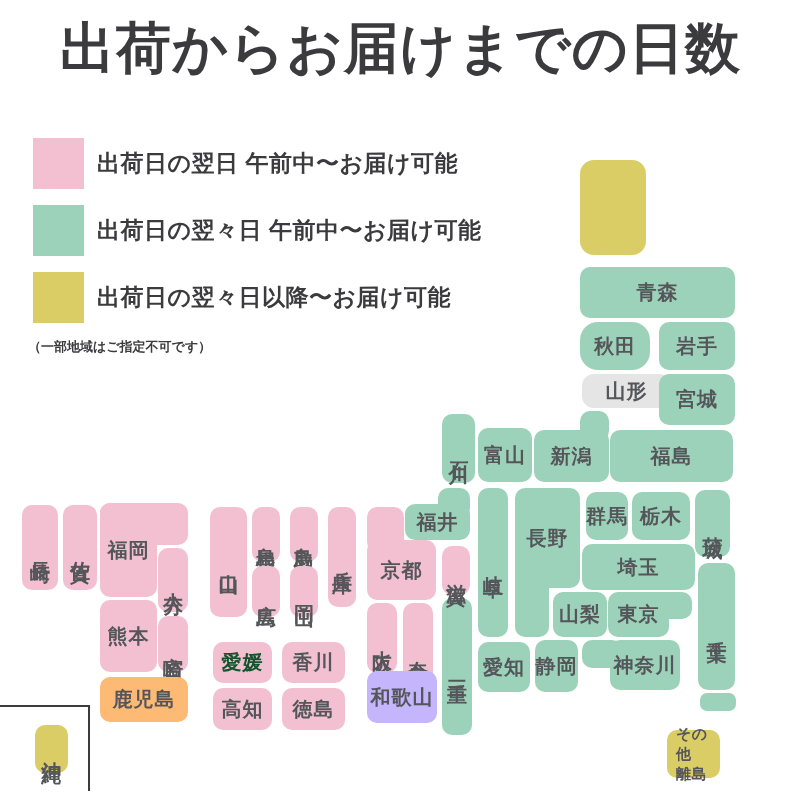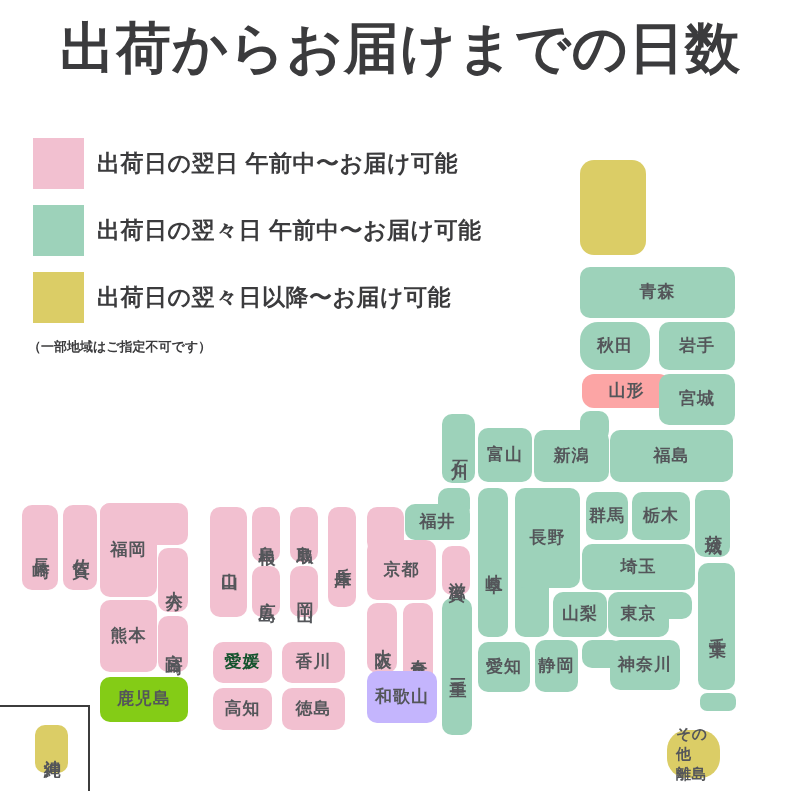--- a/index.html
+++ b/index.html
@@ -28,21 +28,21 @@
     color:#3b3b3d;white-space:nowrap;
   }
 
   #map{position:absolute;left:0;top:0;width:800px;height:800px;}
   .tile{
     position:absolute;border-radius:10px;
     display:flex;align-items:center;justify-content:center;
   }
   .tile-ext{position:absolute;border-radius:10px;}
   .tile .lbl{
-    color:#54565a;font-size:17px;font-weight:bold;letter-spacing:1px;
+    color:#54565a;font-size:20px;font-weight:bold;letter-spacing:1px;
     text-align:center;line-height:1.35;
   }
   .tile.v .lbl{
     writing-mode:vertical-rl;text-orientation:upright;letter-spacing:3px;
   }
   .tile.h2{justify-content:flex-start;}
   .tile.h2 .lbl{
     text-align:left;white-space:pre-line;padding-left:9px;font-size:15px;
     letter-spacing:0.5px;
   }
@@ -79,21 +79,21 @@
   <div class="tile-ext" style="left: 580px; top: 160px; width: 66px; height: 95px; background: rgb(219, 205, 102); border-radius: 14px;"></div>
       <div class="tile h" style="left: 580px; top: 267px; width: 155px; height: 51px; background: rgb(157, 210, 186); border-radius: 10px;">
         <span class="lbl" style="color: rgb(84, 86, 90);">青森</span>
       </div>
       <div class="tile h" style="left: 580px; top: 322px; width: 70px; height: 48px; background: rgb(157, 210, 186); border-radius: 18px;">
         <span class="lbl" style="color: rgb(84, 86, 90);">秋田</span>
       </div>
       <div class="tile h" style="left: 659px; top: 322px; width: 76px; height: 48px; background: rgb(157, 210, 186); border-radius: 10px;">
         <span class="lbl" style="color: rgb(84, 86, 90);">岩手</span>
       </div>
-      <div class="tile h" style="left: 582px; top: 374px; width: 89px; height: 34px; background: #fca5a5; border-radius: 12px;">
+      <div class="tile h" style="left: 582px; top: 374px; width: 89px; height: 34px; background: #e5e5e5; border-radius: 12px;">
         <span class="lbl" style="color: rgb(84, 86, 90);">山形</span>
       </div>
       <div class="tile h" style="left: 659px; top: 374px; width: 76px; height: 51px; background: rgb(157, 210, 186); border-radius: 10px;">
         <span class="lbl" style="color: rgb(84, 86, 90);">宮城</span>
       </div>
       <div class="tile h" style="left: 610px; top: 430px; width: 123px; height: 52px; background: rgb(157, 210, 186); border-radius: 10px;">
         <span class="lbl" style="color: rgb(84, 86, 90);">福島</span>
       </div>
       <div class="tile-ext" style="left: 580px; top: 411px; width: 29px; height: 30px; background: rgb(157, 210, 186); border-radius: 10px;"></div>
       <div class="tile h" style="left: 534px; top: 430px; width: 75px; height: 52px; background: rgb(157, 210, 186); border-radius: 10px;">
@@ -210,25 +210,25 @@
       </div>
       <div class="tile v" style="left: 158px; top: 548px; width: 30px; height: 64px; background: rgb(242, 192, 208); border-radius: 10px;">
         <span class="lbl" style="color: rgb(84, 86, 90);">大分</span>
       </div>
       <div class="tile h" style="left: 100px; top: 600px; width: 57px; height: 72px; background: rgb(242, 192, 208); border-radius: 10px;">
         <span class="lbl" style="color: rgb(84, 86, 90);">熊本</span>
       </div>
       <div class="tile v" style="left: 158px; top: 616px; width: 30px; height: 56px; background: rgb(242, 192, 208); border-radius: 10px;">
         <span class="lbl" style="color: rgb(84, 86, 90);">宮崎</span>
       </div>
-      <div class="tile h" style="left: 100px; top: 677px; width: 88px; height: 45px; background: #84cc16; border-radius: 10px;">
+      <div class="tile h" style="left: 100px; top: 677px; width: 88px; height: 45px; background: #fdba74; border-radius: 10px;">
         <span class="lbl" style="color: rgb(84, 86, 90);">鹿児島</span>
       </div>
       <div class="tile v" style="left: 35px; top: 725px; width: 33px; height: 48px; background: rgb(219, 205, 102); border-radius: 10px;">
         <span class="lbl" style="color: rgb(84, 86, 90);">沖縄</span>
       </div>
-      <div class="tile h2" style="left: 667px; top: 730px; width: 53px; height: 48px; background: rgb(219, 205, 102); border-radius: 20px;">
+      <div class="tile h2" style="left: 667px; top: 730px; width: 53px; height: 48px; background: rgb(219, 205, 102); border-radius: 10px;">
         <span class="lbl" style="color: rgb(84, 86, 90);">その他
 離島</span>
       </div>
     </div>
 
 </div>
 
 </body></html>

